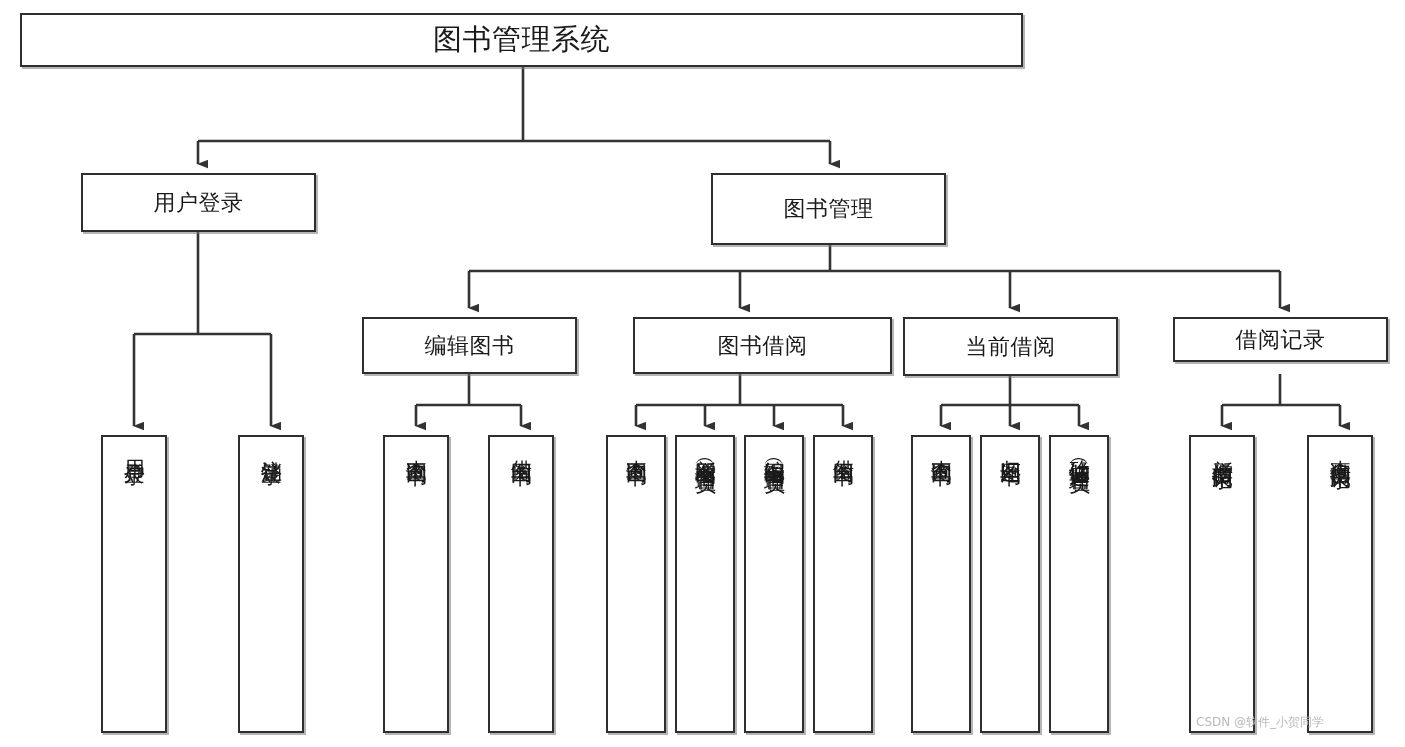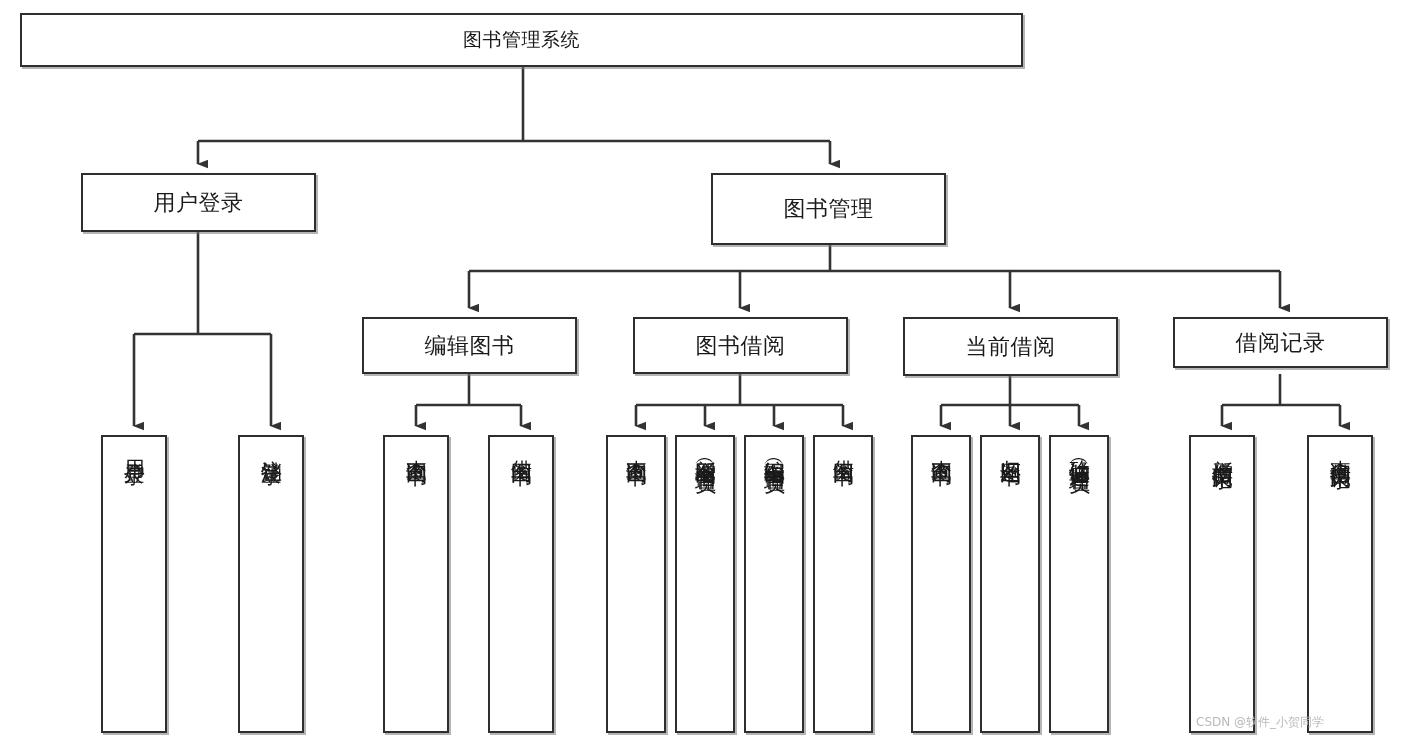--- a/index.html
+++ b/index.html
@@ -42,21 +42,21 @@
     text-align: center;
     line-height: 1.15;
     letter-spacing: 0.5px;
   }
   
   .node.horizontal .node-label {
     writing-mode: horizontal-tb;
     font-size: 22px;
   }
   .node.root .node-label {
-    font-size: 19px;
+    font-size: 29px;
   }
   
   .node.vertical {
     align-items: flex-start;
     justify-content: center;
     padding-top: 6px;
   }
   .node.vertical .node-label {
     writing-mode: vertical-rl;
     text-orientation: upright;
@@ -135,27 +135,27 @@
   <div class="node horizontal" style="left:81px; top:173px; width:235px; height:59px;">
     <span class="node-label">用户登录</span>
   </div>
   <div class="node horizontal" style="left:711px; top:173px; width:235px; height:72px;">
     <span class="node-label">图书管理</span>
   </div>
 
   <div class="node horizontal" style="left:362px; top:317px; width:215px; height:57px;">
     <span class="node-label">编辑图书</span>
   </div>
-  <div class="node horizontal" style="left:633px; top:317px; width:215px; height:57px;">
+  <div class="node horizontal" style="left:633px; top:317px; width:259px; height:57px;">
     <span class="node-label">图书借阅</span>
   </div>
   <div class="node horizontal" style="left:903px; top:317px; width:215px; height:59px;">
     <span class="node-label">当前借阅</span>
   </div>
-  <div class="node horizontal" style="left:1173px; top:317px; width:215px; height:51px;">
+  <div class="node horizontal" style="left:1173px; top:317px; width:215px; height:45px;">
     <span class="node-label">借阅记录</span>
   </div>
 
   <div class="node vertical" style="left:101px; top:435px; width:66px; height:298px;">
     <span class="node-label">用户登录</span>
   </div>
   <div class="node vertical" style="left:238px; top:435px; width:66px; height:298px;">
     <span class="node-label">注销登录</span>
   </div>
 

